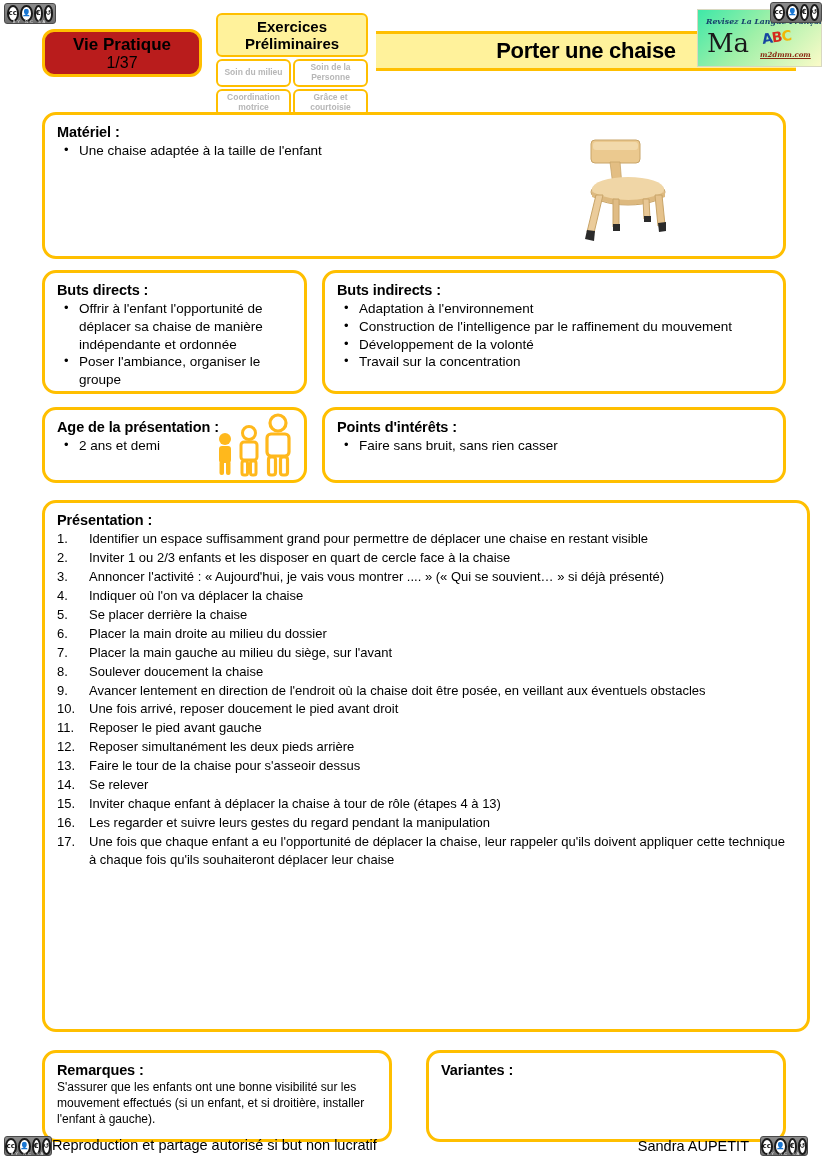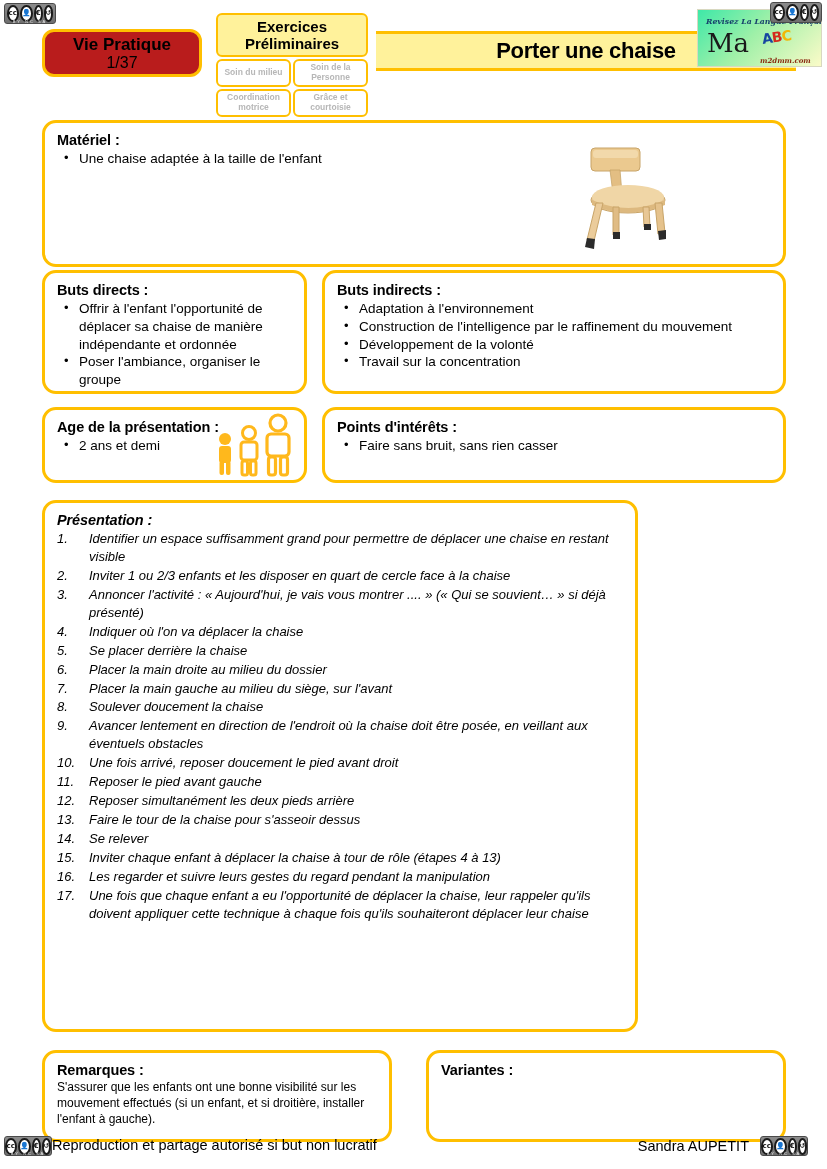--- a/index.html
+++ b/index.html
@@ -197,52 +197,53 @@
     font-weight: bold;
     font-size: 14px;
     letter-spacing: -1px;
     transform: rotate(-8deg);
   }
   #brand-logo .brand-abc .a { color: #1746a0; }
   #brand-logo .brand-abc .b { color: #d42a1e; }
   #brand-logo .brand-abc .c { color: #f2b807; }
   #brand-logo .brand-site {
     position: absolute;
-    left: 62px; top: 46px;
+    left: 62px; top: 40px;
     font-family: "DejaVu Serif", serif;
     font-style: italic;
     font-weight: bold;
     font-size: 7px;
     color: #8a2b12;
     white-space: nowrap;
-  }
-
-  
-  #materiel-card { left: 42px; top: 120px; width: 744px; height: 147px; }
+    text-decoration: underline;
+  }
+
+  
+  #materiel-card { left: 42px; top: 112px; width: 744px; height: 147px; }
   #chair-photo {
     position: absolute;
     right: 96px; top: 14px;
     width: 118px; height: 118px;
   }
 
   
   #buts-directs-card   { left: 42px;  top: 270px; width: 265px; height: 124px; }
   #buts-indirects-card { left: 322px; top: 270px; width: 464px; height: 124px; }
 
   
   #age-card       { left: 42px;  top: 407px; width: 265px; height: 76px; }
   #interets-card  { left: 322px; top: 407px; width: 464px; height: 76px; }
   #age-figures {
     position: absolute;
     right: 8px; bottom: 3px;
     width: 82px; height: 66px;
   }
 
   
-  #presentation-card { left: 42px; top: 500px; width: 596px; height: 532px; font-style: italic; }
+  #presentation-card { left: 42px; top: 500px; width: 768px; height: 532px; }
   ol.steps {
     list-style: none;
     counter-reset: step;
     margin: 2px 0 0 0;
     padding: 0;
   }
   ol.steps > li {
     counter-increment: step;
     position: relative;
     padding-left: 32px;

